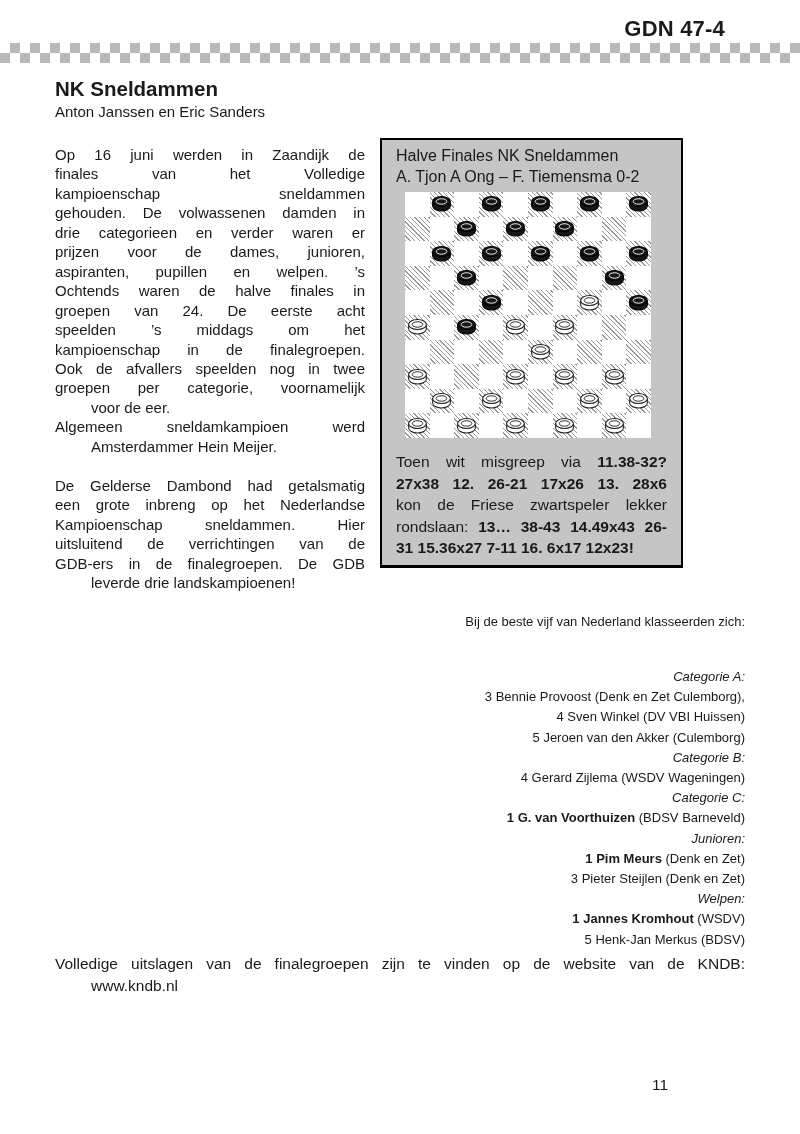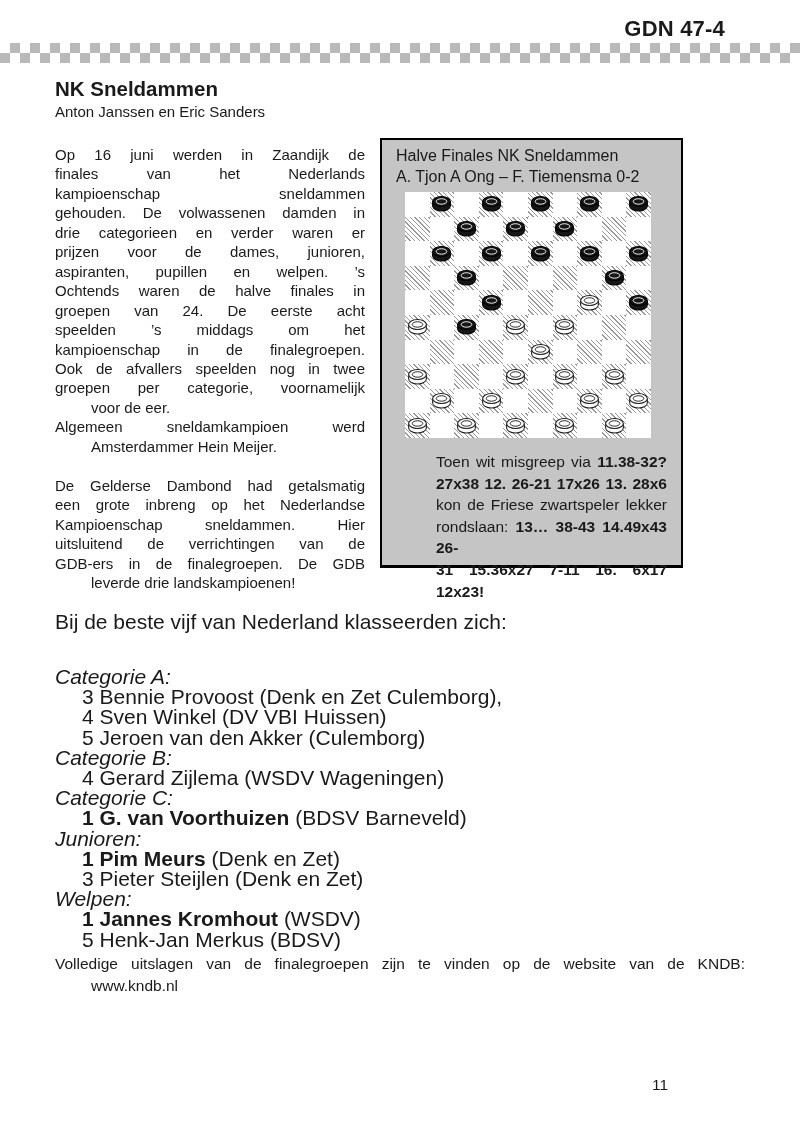--- a/index.html
+++ b/index.html
@@ -44,26 +44,26 @@
   .sq { position:relative; }
   .sq.light { background:#ffffff; }
   .sq.dark {
     background-color:#ffffff;
     background-image:repeating-linear-gradient(45deg,
       var(--hatch,#9a9a9a) 0, var(--hatch,#9a9a9a) 1px, #ffffff 1px, #ffffff 3.3px);
   }
   .piece, .piece svg { position:absolute; left:0; top:0; }
   .piece { left:1.8px; top:3.4px; width:21px; height:17px; display:block; }
 
-  .analysis { margin-top:13px; font-size:15.5px; line-height:21.6px;margin-left:40px; }
+  .analysis { margin-top:13px; font-size:15.5px; line-height:21.6px; }
   .aline { text-align:justify; text-align-last:justify; }
   .aline.plain { text-align-last:left; }
   .aline b { font-weight:bold; }
 
-  .standings { position:absolute; left:55px; top:612px; width:690px; font-size:21px; }
+  .standings { position:absolute; left:55px; top:612px; width:690px; font-size:13px;text-align:right; }
   .intro { line-height:20px; margin-bottom:19px; }
   .slist { line-height:20.2px;margin-top:35px; }
   .group-label { font-style:italic; }
   .entry { padding-left:27px; }
   .entry b { font-weight:bold; }
 
   .footer-text {
     position:absolute; left:55px; top:953px; width:690px;
     font-size:15.5px; line-height:21.8px;
   }
@@ -76,21 +76,21 @@
 <div class="band"></div>
 
 <div class="title-block">
   <div class="title">NK Sneldammen</div>
   <div class="authors">Anton Janssen en Eric Sanders</div>
 </div>
 
 <div class="left-col" id="left-col">
     <div class="para">
       <div class="line">Op 16 juni werden in Zaandijk de</div>
-      <div class="line">finales van het Nederlands</div>
+      <div class="line">finales van het Volledige</div>
       <div class="line">kampioenschap sneldammen</div>
       <div class="line">gehouden. De volwassenen damden in</div>
       <div class="line">drie categorieen en verder waren er</div>
       <div class="line">prijzen voor de dames, junioren,</div>
       <div class="line">aspiranten, pupillen en welpen. ’s</div>
       <div class="line">Ochtends waren de halve finales in</div>
       <div class="line">groepen van 24. De eerste acht</div>
       <div class="line">speelden ’s middags om het</div>
       <div class="line">kampioenschap in de finalegroepen.</div>
       <div class="line">Ook de afvallers speelden nog in twee</div>

